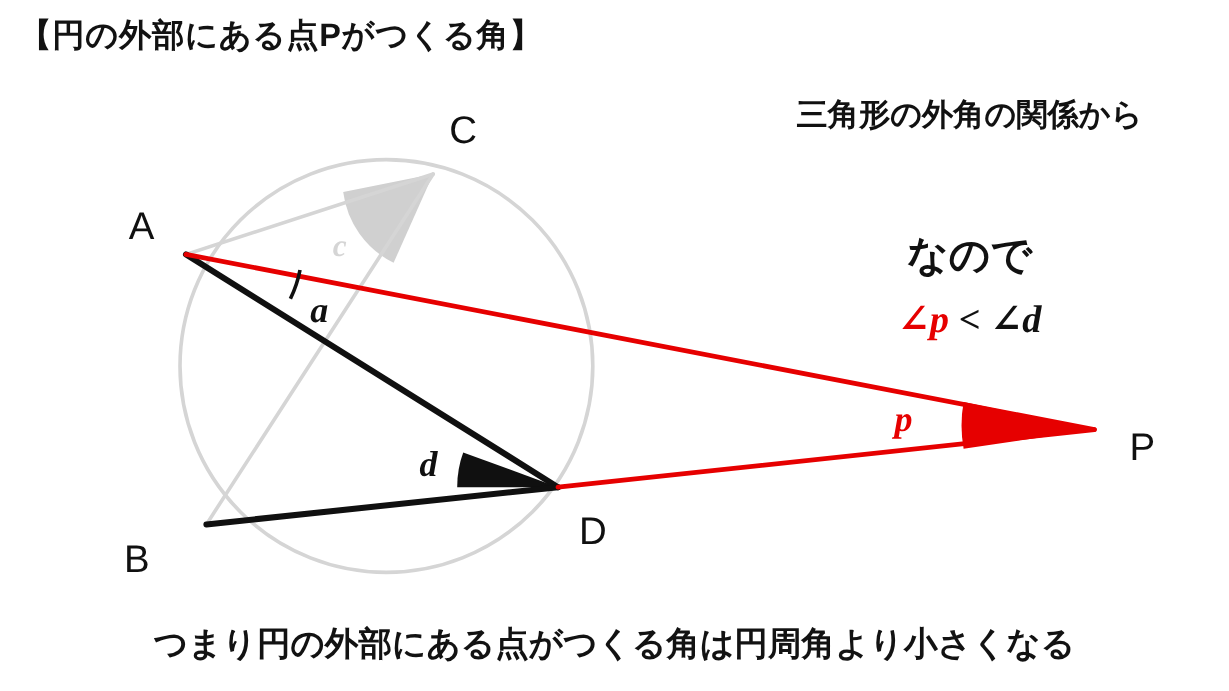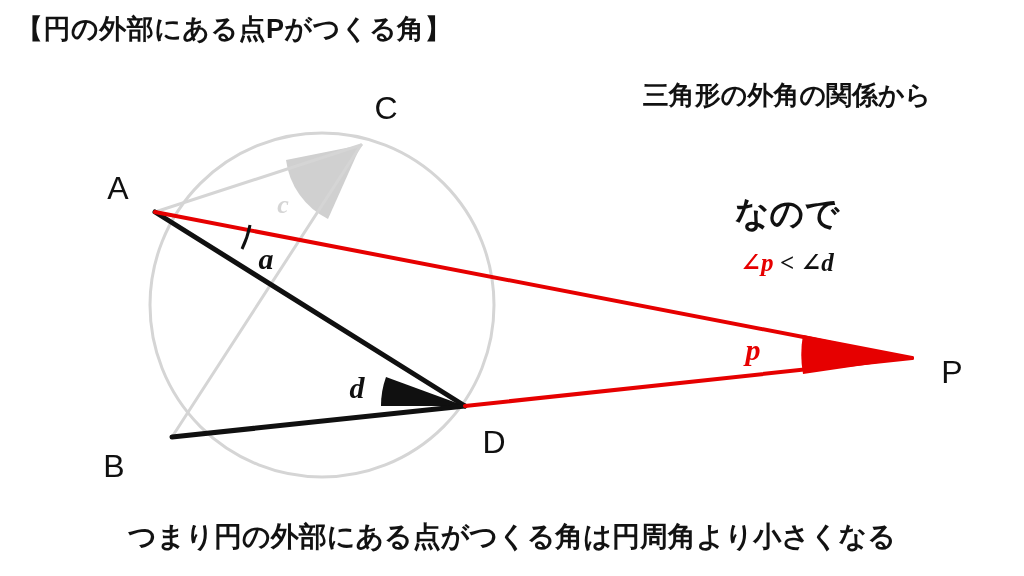--- a/index.html
+++ b/index.html
@@ -42,29 +42,29 @@
   }
   #caption {
     left: 50%;
     transform: translateX(-50%);
     top: 523px;
     font-size: 28px;
     font-weight: 700;
     color: #121212;
   }
   .note-line {
-    left: 787px;
+    left: 808px;
     transform: translateX(-50%);
     text-align: center;
     font-weight: 700;
   }
   #note-line-0 { top: 82px; font-size: 26px; }
   #note-line-1 { top: 136px; font-size: 28px; font-family: "Liberation Serif", "DejaVu Serif", serif; }
   #note-line-2 { top: 196px; font-size: 34px; }
-  #note-line-3 { top: 250px; font-size: 25px; font-family: "Liberation Serif", "DejaVu Serif", serif; }
+  #note-line-3 { top: 250px; font-size: 32px; font-family: "Liberation Serif", "DejaVu Serif", serif; }
   .math-ital {
     font-family: "Liberation Serif", "DejaVu Serif", serif;
     font-style: italic;
     font-weight: 700;
   }
   .red { color: #e60000; }
   .vertex-label {
     font-size: 32px;
     font-weight: 400;
     color: #101010;

